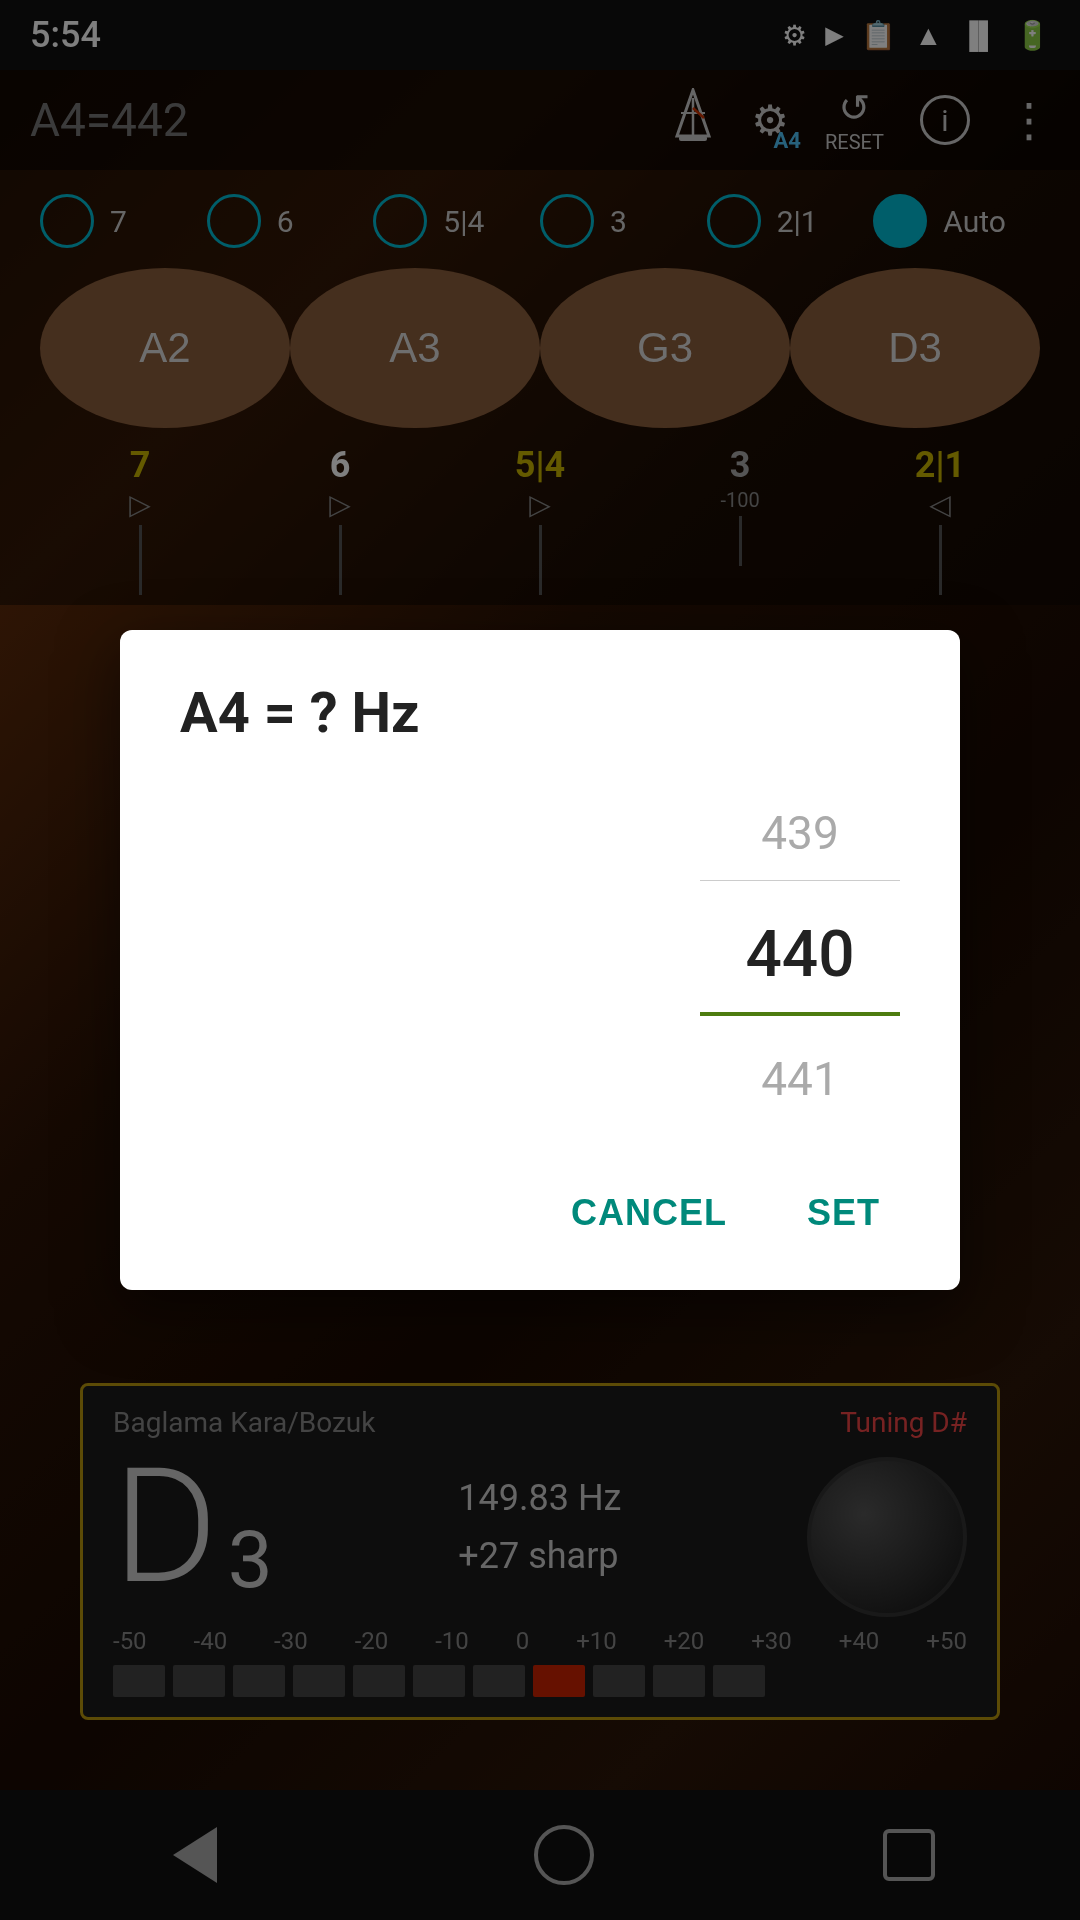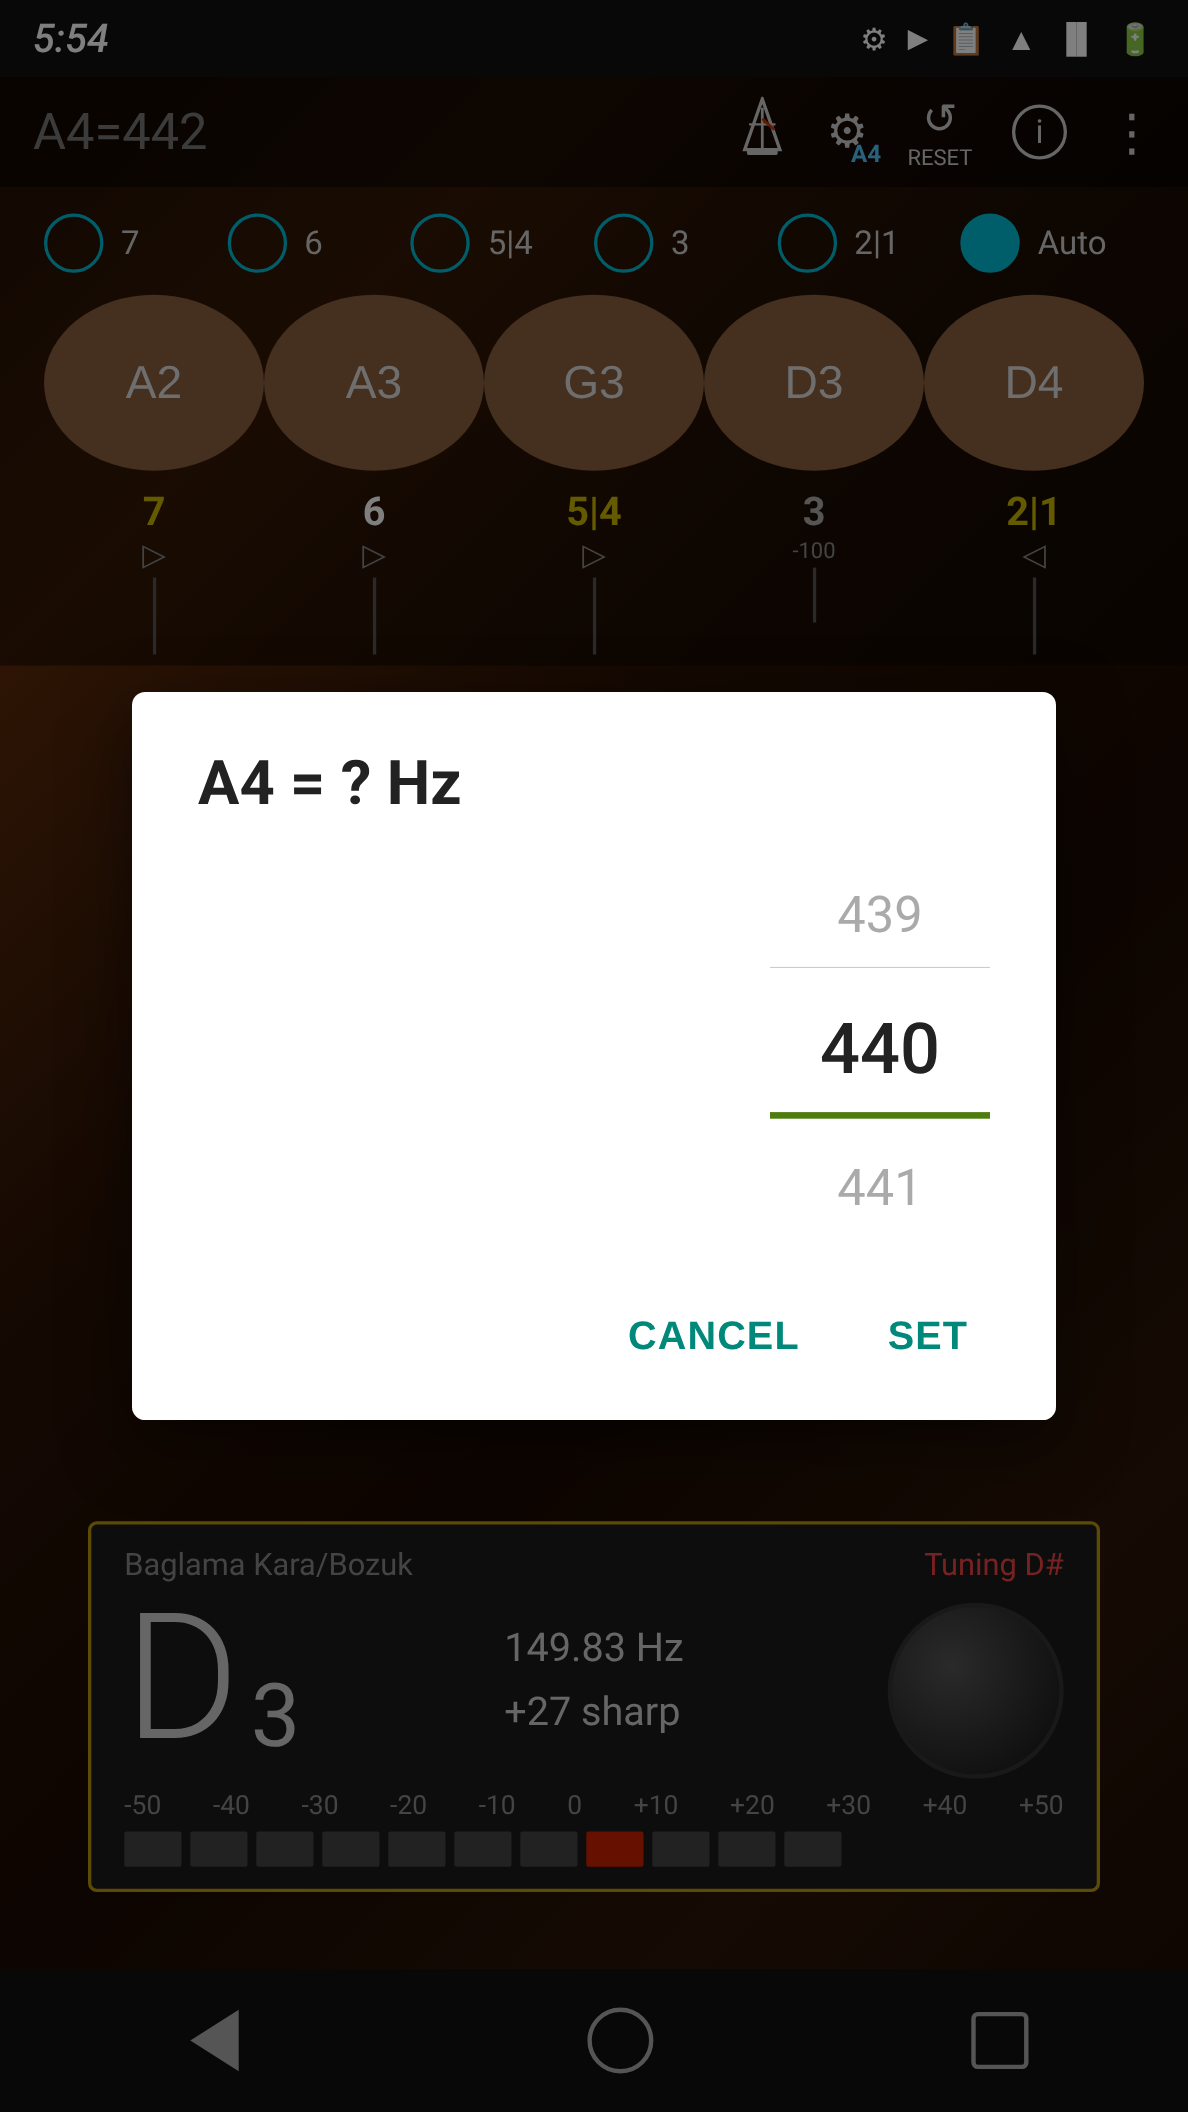--- a/index.html
+++ b/index.html
@@ -32,21 +32,20 @@
       justify-content: space-between;
       padding: 0 30px;
       height: 70px;
       background: #111;
     }
 
     .status-time {
       color: #fff;
       font-size: 36px;
       font-weight: 500;
-      font-style: italic;
     }
 
     .status-icons {
       display: flex;
       align-items: center;
       gap: 18px;
     }
 
     .status-icon {
       color: #fff;
@@ -213,21 +212,21 @@
       border-bottom: 1px solid #ccc;
       width: 200px;
       text-align: center;
     }
 
     .picker-value-selected {
       color: #222;
       font-size: 64px;
       font-weight: 500;
       padding: 20px 0;
-      border-bottom: 6px solid #4d7c0f;
+      border-bottom: 4px solid #4d7c0f;
       width: 200px;
       text-align: center;
     }
 
     .picker-value-below {
       color: #aaa;
       font-size: 46px;
       padding: 20px 0;
       width: 200px;
       text-align: center;
@@ -496,23 +495,20 @@
     </button>
     <button class="note-btn">
       <span class="note-btn-label">A3</span>
     </button>
     <button class="note-btn">
       <span class="note-btn-label">G3</span>
     </button>
     <button class="note-btn">
       <span class="note-btn-label">D3</span>
     </button>
-    <button class="note-btn">
-      <span class="note-btn-label">D4</span>
-    </button>
   </div>
 
   <div style="display:flex; align-items:flex-start; padding: 6px 0 10px; gap:0;">
     <div style="flex:1; display:flex; flex-direction:column; align-items:center; position:relative;">
       <span style="color:#c8b400; font-size:36px; font-weight:bold;">7</span>
       <span style="color:#888; font-size:28px; margin-top:2px;">▷</span>
       <div style="width:3px; height:70px; background:#555; margin-top:4px;"></div>
     </div>
     <div style="flex:1; display:flex; flex-direction:column; align-items:center;">
       <span style="color:#fff; font-size:36px; font-weight:bold;">6</span>

